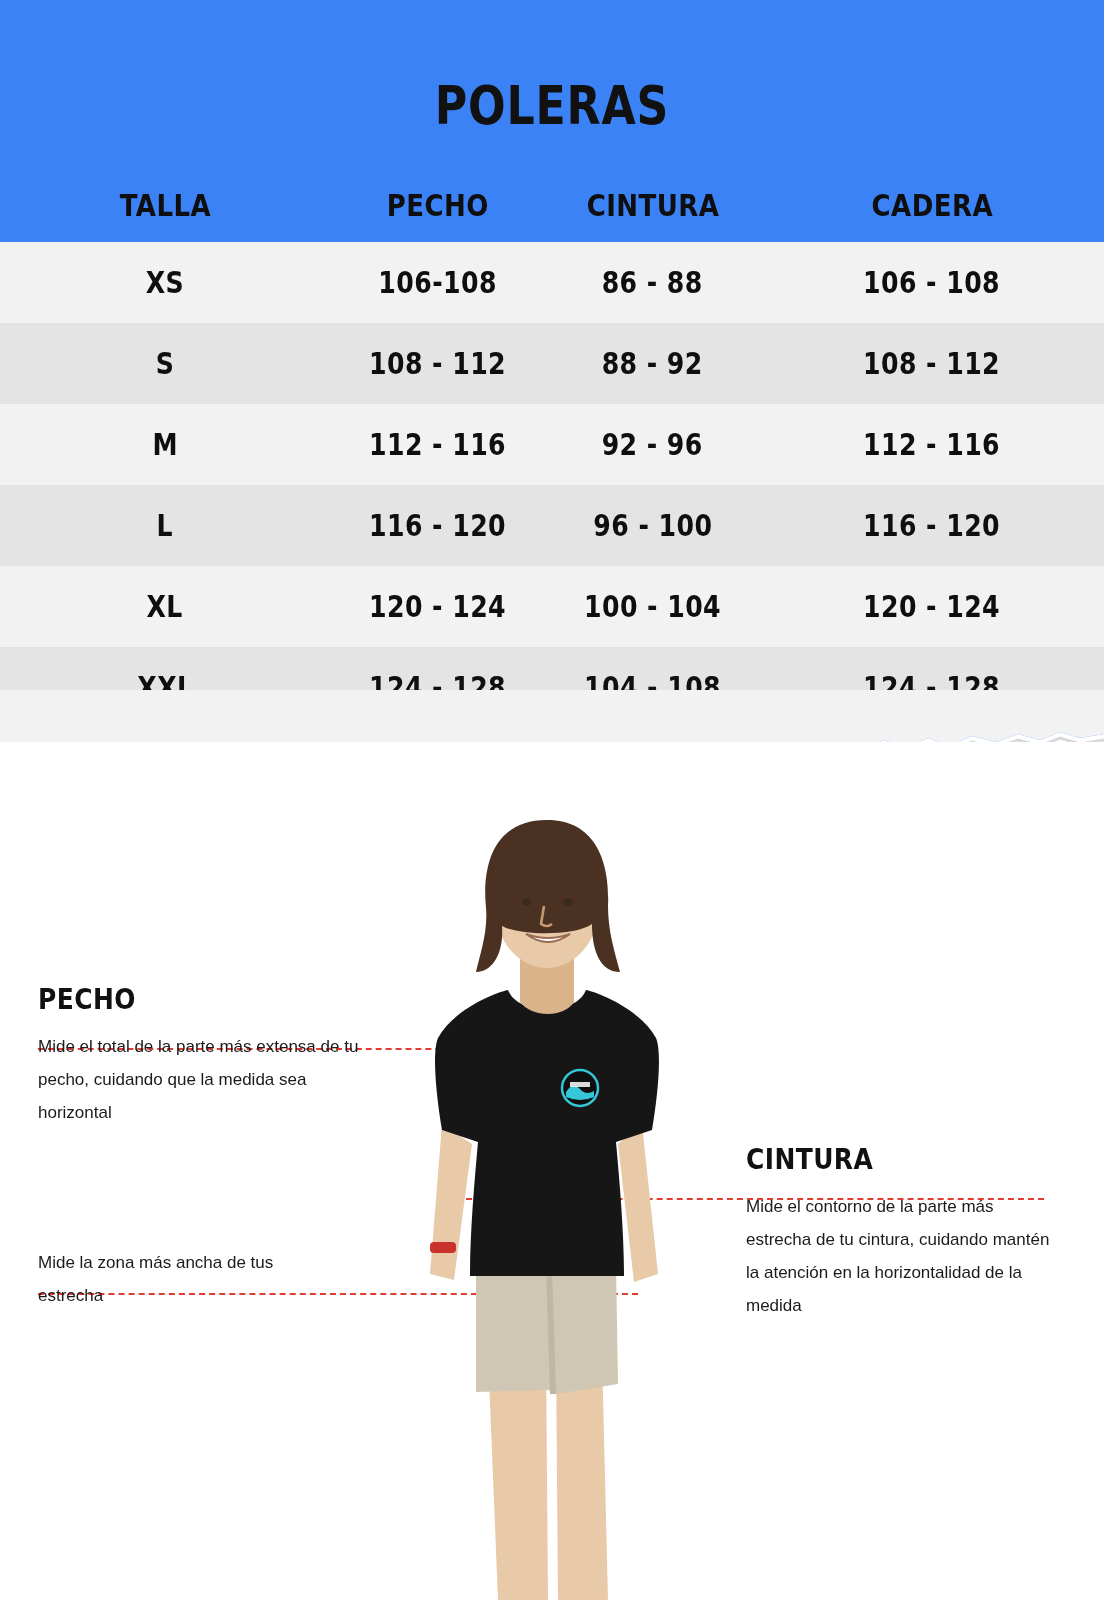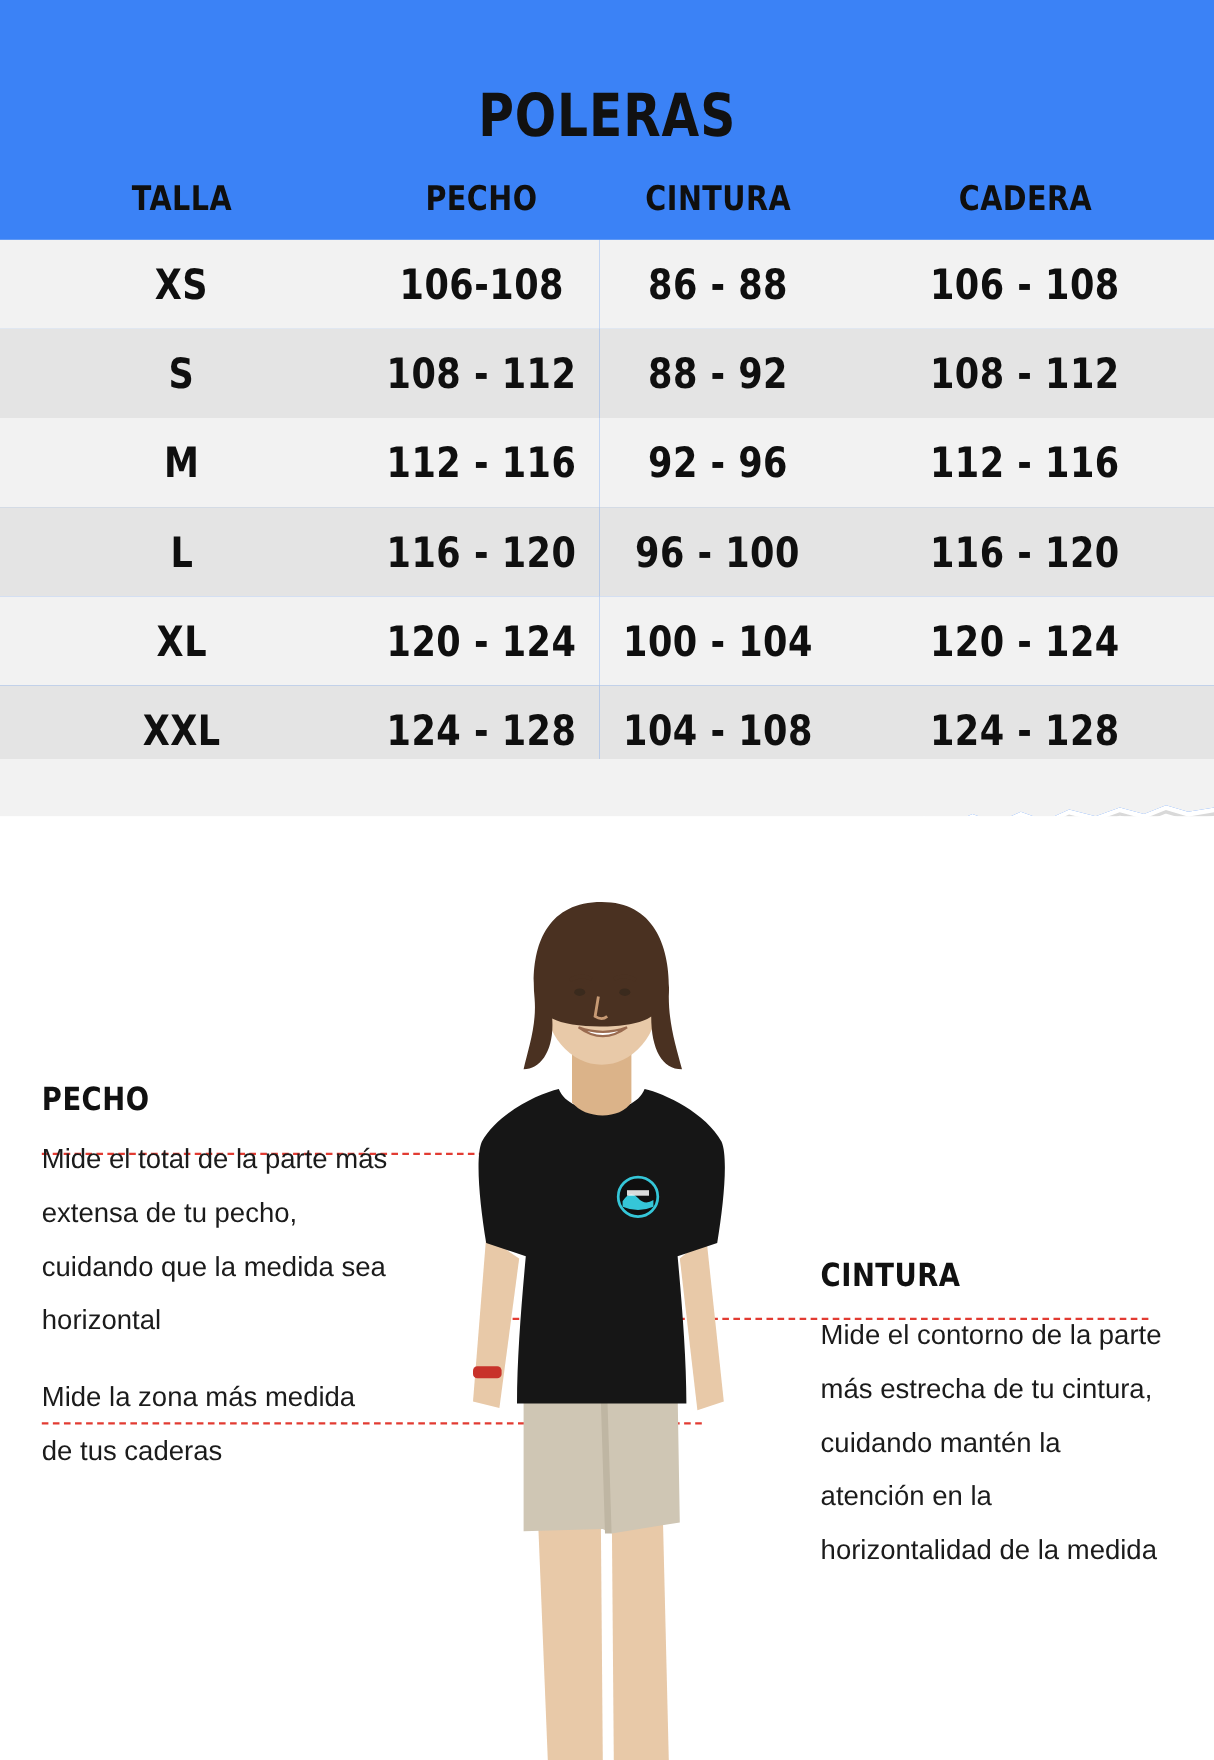--- a/index.html
+++ b/index.html
@@ -36,39 +36,39 @@
     font-size: 54px;
     letter-spacing: 1px;
     color: #111111;
     transform: scaleX(0.82);
     transform-origin: center top;
   }
 
   #size-table {
     position: absolute;
     left: 0;
-    top: 144px;
+    top: 168px;
     width: 1104px;
     border-collapse: collapse;
     table-layout: fixed;
   }
   #size-table th, #size-table td {
     text-align: center;
     vertical-align: middle;
     color: #0f0f0f;
     font-family: "DejaVu Sans", sans-serif;
     font-weight: bold;
   }
   #size-table th {
     font-size: 31px;
     height: 72px;
     letter-spacing: 0.5px;
   }
   #size-table td {
-    font-size: 38px;
+    font-size: 30px;
     height: 79px;
     letter-spacing: 0.5px;
     margin-left: 20px;
   }
   #size-table th > span, #size-table td > span {
     display: inline-block;
     transform: scaleX(0.84);
   }
   #size-table tbody tr.row-light { background: #f2f2f2; }
   #size-table tbody tr.row-dark  { background: #e4e4e4; }
@@ -113,21 +113,21 @@
     font-family: "DejaVu Sans", sans-serif;
     font-weight: bold;
     font-size: 29px;
     color: #111111;
     letter-spacing: 0.5px;
     white-space: nowrap;
   }
   .ann-heading span { display: inline-block; transform: scaleX(0.86); transform-origin: left center; }
   .ann-body {
     font-family: "Liberation Sans", sans-serif;
-    font-size: 25px;
+    font-size: 17px;
     line-height: 1.95;
     color: #1b1b1b;
   }
 
   #ann-pecho {
     position: absolute;
     left: 38px;
     top: 240px;
     width: 340px;
   }
@@ -271,21 +271,21 @@
   </svg>
 
   <div id="ann-pecho">
     <div class="ann-heading"><span>PECHO</span></div>
     <div class="spacer-gap"></div>
     <div class="ann-body">Mide el total de la parte más extensa de tu pecho, cuidando que la medida sea horizontal</div>
   </div>
 
   <div id="ann-caderas">
     <div class="spacer-gap"></div>
-    <div class="ann-body">Mide la zona más medida de tus caderas</div>
+    <div class="ann-body">Mide la zona más ancha de tus estrecha</div>
   </div>
 
   <div id="ann-cintura">
     <div class="ann-heading"><span>CINTURA</span></div>
     <div class="spacer-gap"></div>
     <div class="ann-body">Mide el contorno de la parte más estrecha de tu cintura, cuidando mantén la atención en  la horizontalidad de la medida</div>
   </div>
 </div>
 
 </body></html>

